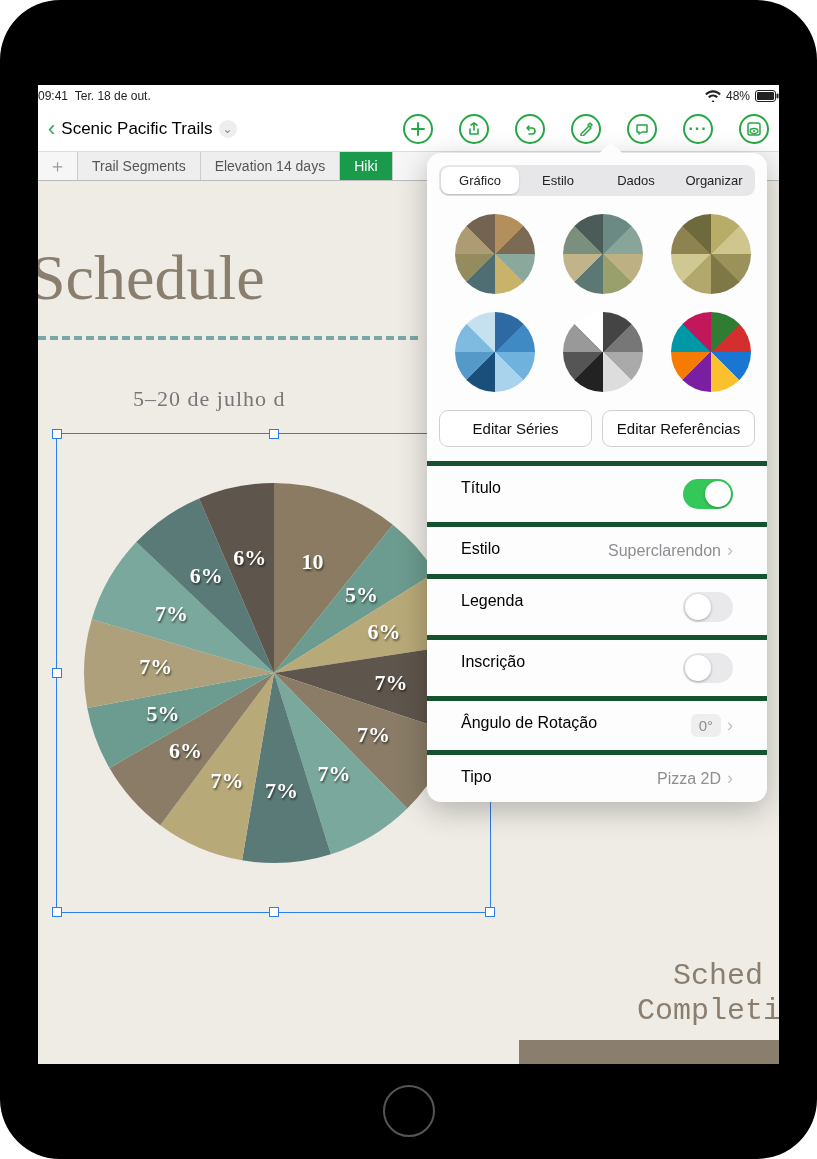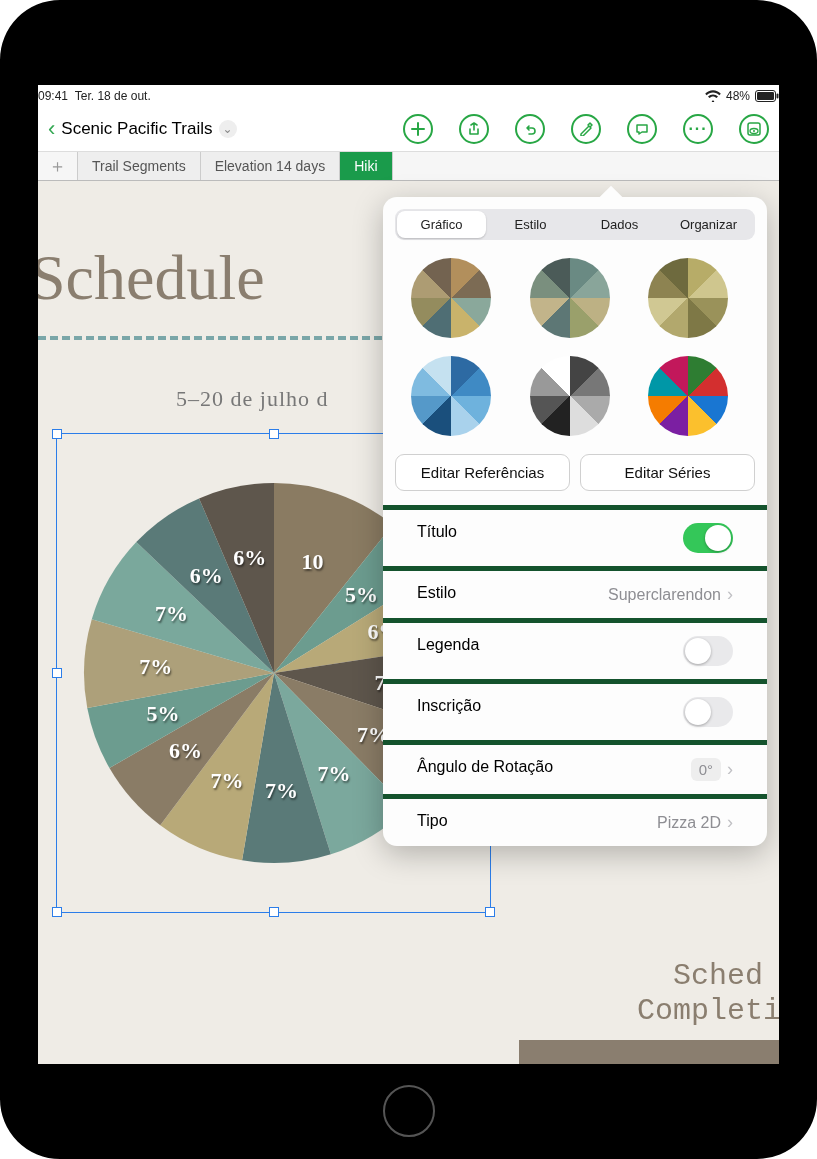--- a/index.html
+++ b/index.html
@@ -102,21 +102,20 @@
 }
 .title-rule {
   position: absolute; top: 155px; left: 0; width: 380px;
   border-top: 4px dashed #7aa6a8;
 }
 .date-label {
   position: absolute; top: 205px; left: 95px;
   font-family: Georgia, serif;
   font-size: 22px; color: #777;
   letter-spacing: 1px;
-  margin-left: 43px;
 }
 .corner-label {
   position: absolute; right: -20px; bottom: 36px;
   font-family: Liberation Mono, monospace;
   font-size: 30px; color: #8a7e6f;
   text-align: center; line-height: 1.15;
 }
 .corner-bar {
   position: absolute; right: 0; bottom: 0;
   width: 260px; height: 24px; background: #8a7e6f;
@@ -146,26 +145,25 @@
   color: #fff; font-weight: 700; font-size: 22px;
   font-family: Georgia, serif;
   text-shadow: 1px 2px 2px rgba(0,0,0,0.5);
   white-space: nowrap;
 }
 
 
 .popover {
   position: absolute;
   top: 68px; right: 12px;
-  width: 384px;
+  width: 340px;
   background: #fdfdfd;
   border-radius: 14px;
   box-shadow: 0 8px 30px rgba(0,0,0,0.25);
   z-index: 200;
-  margin-top: 44px;
 }
 .popover-pointer {
   position: absolute; top: -8px; right: 148px;
   width: 16px; height: 16px;
   background: #fdfdfd;
   transform: rotate(45deg);
 }
 .seg-control {
   display: flex;
   margin: 12px;
@@ -340,22 +338,22 @@
     </div>
     <div class="style-grid" id="style-grid">
         <div class="style-swatch" style="background: conic-gradient(rgb(178, 143, 92) 0deg, rgb(178, 143, 92) 45deg, rgb(124, 107, 84) 45deg, rgb(124, 107, 84) 90deg, rgb(138, 168, 155) 90deg, rgb(138, 168, 155) 135deg, rgb(201, 179, 107) 135deg, rgb(201, 179, 107) 180deg, rgb(79, 110, 116) 180deg, rgb(79, 110, 116) 225deg, rgb(148, 140, 94) 225deg, rgb(148, 140, 94) 270deg, rgb(173, 156, 115) 270deg, rgb(173, 156, 115) 315deg, rgb(115, 99, 80) 315deg, rgb(115, 99, 80) 360deg);"></div>
         <div class="style-swatch" style="background: conic-gradient(rgb(106, 138, 131) 0deg, rgb(106, 138, 131) 45deg, rgb(137, 165, 154) 45deg, rgb(137, 165, 154) 90deg, rgb(189, 177, 132) 90deg, rgb(189, 177, 132) 135deg, rgb(154, 160, 107) 135deg, rgb(154, 160, 107) 180deg, rgb(93, 119, 117) 180deg, rgb(93, 119, 117) 225deg, rgb(194, 180, 138) 225deg, rgb(194, 180, 138) 270deg, rgb(122, 143, 126) 270deg, rgb(122, 143, 126) 315deg, rgb(75, 91, 88) 315deg, rgb(75, 91, 88) 360deg);"></div>
         <div class="style-swatch" style="background: conic-gradient(rgb(183, 172, 104) 0deg, rgb(183, 172, 104) 45deg, rgb(207, 198, 142) 45deg, rgb(207, 198, 142) 90deg, rgb(154, 146, 90) 90deg, rgb(154, 146, 90) 135deg, rgb(126, 120, 70) 135deg, rgb(126, 120, 70) 180deg, rgb(178, 168, 109) 180deg, rgb(178, 168, 109) 225deg, rgb(208, 200, 147) 225deg, rgb(208, 200, 147) 270deg, rgb(141, 131, 81) 270deg, rgb(141, 131, 81) 315deg, rgb(110, 106, 62) 315deg, rgb(110, 106, 62) 360deg);"></div>
         <div class="style-swatch" style="background: conic-gradient(rgb(45, 106, 163) 0deg, rgb(45, 106, 163) 45deg, rgb(63, 138, 196) 45deg, rgb(63, 138, 196) 90deg, rgb(110, 178, 221) 90deg, rgb(110, 178, 221) 135deg, rgb(169, 210, 236) 135deg, rgb(169, 210, 236) 180deg, rgb(26, 79, 124) 180deg, rgb(26, 79, 124) 225deg, rgb(85, 153, 201) 225deg, rgb(85, 153, 201) 270deg, rgb(127, 187, 224) 270deg, rgb(127, 187, 224) 315deg, rgb(197, 225, 240) 315deg, rgb(197, 225, 240) 360deg);"></div>
         <div class="style-swatch" style="background: conic-gradient(rgb(68, 68, 68) 0deg, rgb(68, 68, 68) 45deg, rgb(119, 119, 119) 45deg, rgb(119, 119, 119) 90deg, rgb(170, 170, 170) 90deg, rgb(170, 170, 170) 135deg, rgb(221, 221, 221) 135deg, rgb(221, 221, 221) 180deg, rgb(34, 34, 34) 180deg, rgb(34, 34, 34) 225deg, rgb(85, 85, 85) 225deg, rgb(85, 85, 85) 270deg, rgb(153, 153, 153) 270deg, rgb(153, 153, 153) 315deg, rgb(255, 255, 255) 315deg, rgb(255, 255, 255) 360deg);"></div>
         <div class="style-swatch" style="background: conic-gradient(rgb(46, 125, 50) 0deg, rgb(46, 125, 50) 45deg, rgb(211, 47, 47) 45deg, rgb(211, 47, 47) 90deg, rgb(25, 118, 210) 90deg, rgb(25, 118, 210) 135deg, rgb(251, 192, 45) 135deg, rgb(251, 192, 45) 180deg, rgb(123, 31, 162) 180deg, rgb(123, 31, 162) 225deg, rgb(245, 124, 0) 225deg, rgb(245, 124, 0) 270deg, rgb(0, 151, 167) 270deg, rgb(0, 151, 167) 315deg, rgb(194, 24, 91) 315deg, rgb(194, 24, 91) 360deg);"></div>
       </div>
     <div class="edit-buttons">
+      <button>Editar Séries</button>
       <button>Editar Referências</button>
-      <button>Editar Séries</button>
     </div>
     <div class="setting-row">
       <span>Título</span>
       <span class="toggle on">
           <span class="knob"></span>
         </span>
     </div>
     <div class="setting-row">
       <span>Estilo</span>
       <span class="setting-value">

